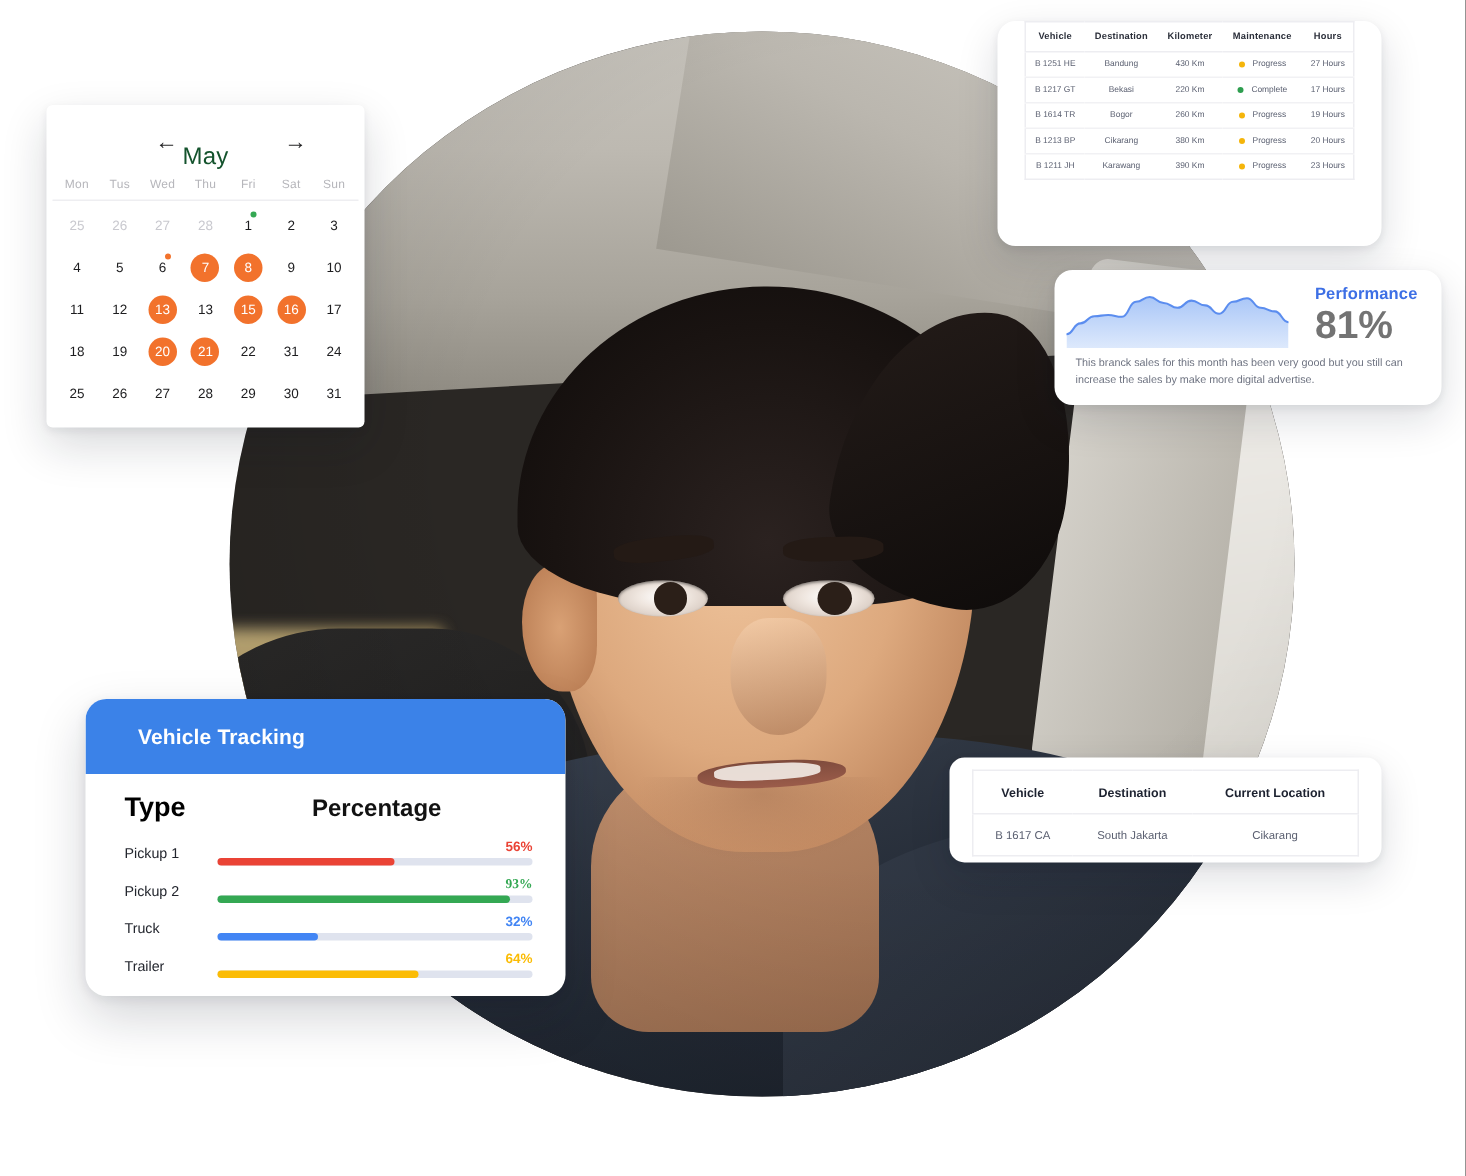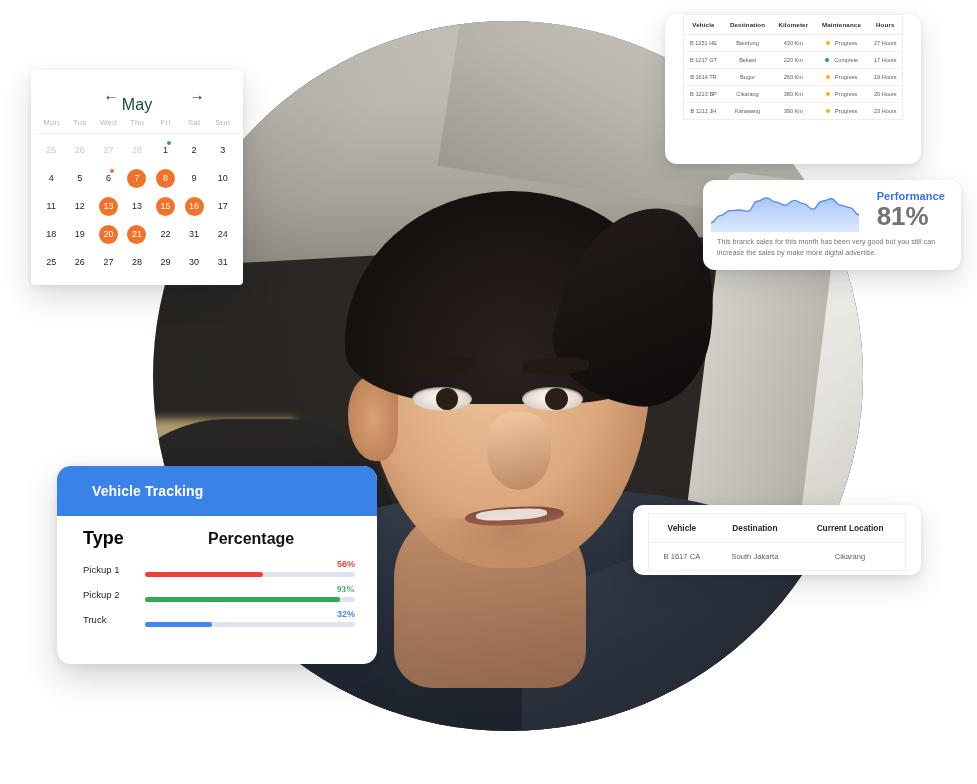--- a/index.html
+++ b/index.html
@@ -544,20 +544,28 @@
           </div>
         </div>
         <div class="vt-row">
           <div class="vt-name">Truck</div>
           <div class="vt-bar-wrap">
             <span class="vt-pct" style="color: rgb(66, 133, 244);">32%</span>
             <div class="vt-track"></div>
             <div class="vt-fill" style="background: rgb(66, 133, 244); width: 32%;"></div>
           </div>
         </div>
+        <div class="vt-row">
+          <div class="vt-name">Trailer</div>
+          <div class="vt-bar-wrap">
+            <span class="vt-pct" style="color: rgb(251, 188, 5);">64%</span>
+            <div class="vt-track"></div>
+            <div class="vt-fill" style="background: rgb(251, 188, 5); width: 64%;"></div>
+          </div>
+        </div>
       </div>
   </div>
 </div>
 
 <div class="card" id="location-card">
   <table id="loc-table">
     <thead>
         <tr id="loc-head">
           <th>Vehicle</th>
           <th>Destination</th>

